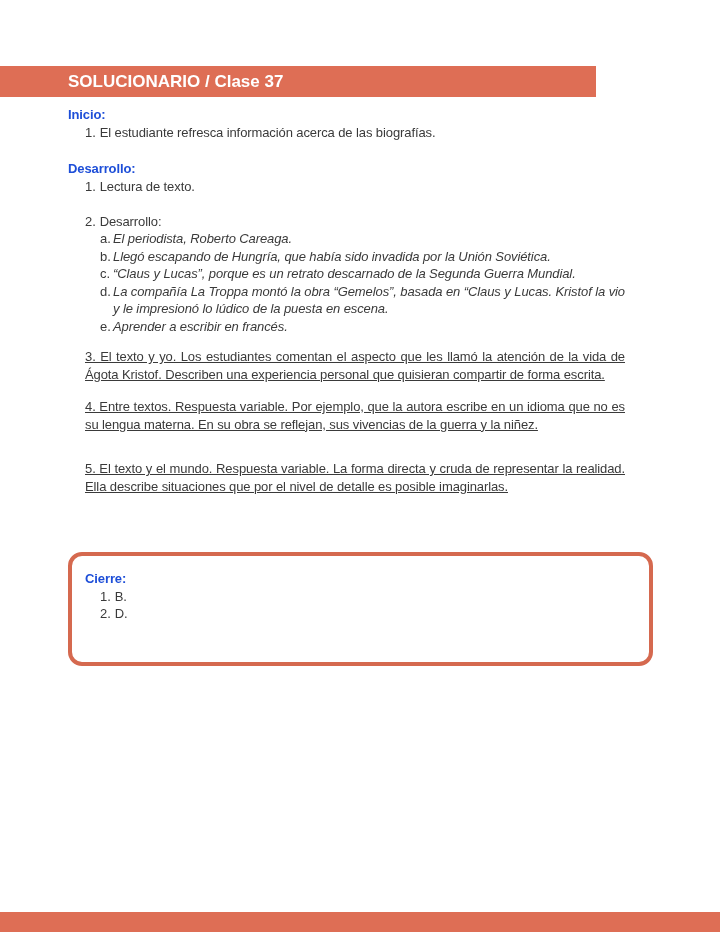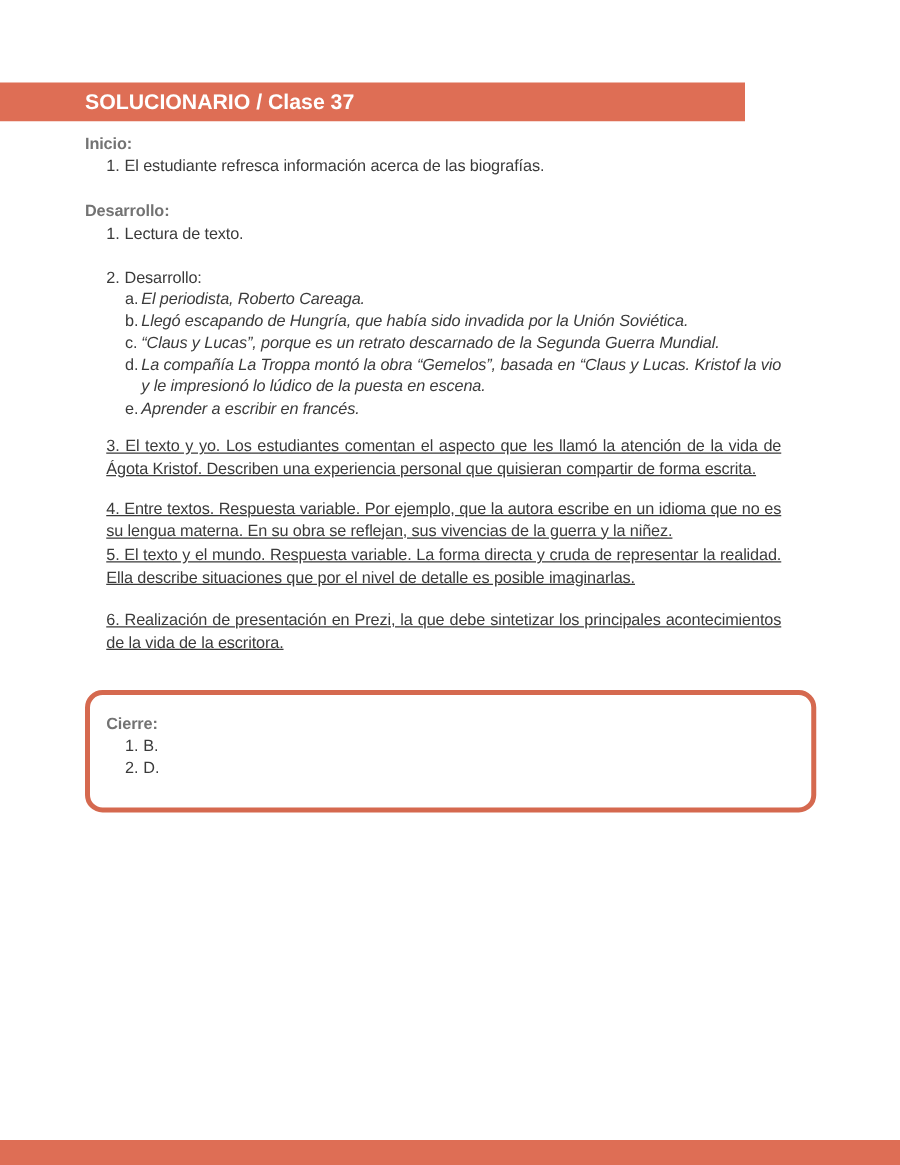--- a/index.html
+++ b/index.html
@@ -19,35 +19,35 @@
     position:absolute;left:0;top:66px;width:596px;height:31px;
     background:var(--accent);
     display:flex;align-items:center;
   }
   .top-bar .title{
     margin-left:68px;color:#ffffff;font-weight:bold;font-size:17px;letter-spacing:0;
   }
   .content{
     position:absolute;left:68px;top:106px;width:557px;
   }
-  .sec-heading{font-weight:bold;color:#737373;}
+  .sec-heading{font-weight:bold;color:#1d4ed8;}
   .num-item{margin-left:17px;}
   .num-m{margin-right:4px;}
   .gap-blank{margin-top:19px;}
   .gap-half{margin-top:17.5px;}
   .sub-item{display:flex;margin-left:32px;}
   .sub-m{width:13px;flex:none;}
   .sub-t{flex:1;text-align:justify;font-style:italic;}
   .para{margin-left:17px;text-align:justify;text-decoration:underline;}
   .para.p3{margin-top:13px;}
   .para.p4{margin-top:15px;}
-  .para.p5{margin-top:2px;}
+  .para.p5{margin-top:27px;}
   .para.p6{margin-top:17px;}
   .cierre-box{
-    position:absolute;left:68px;top:552px;width:585px;height:98px;
+    position:absolute;left:68px;top:552px;width:585px;height:114px;
     border:4px solid var(--box-border);border-radius:14px;
     padding:14px 12px 0 13px;background:#ffffff;
   }
   .cierre-box .num-item{margin-left:15px;}
   .bottom-bar{
     position:absolute;left:0;top:912px;width:720px;height:20px;
     background:var(--accent);
   }
 </style>
 </head>
@@ -90,21 +90,20 @@
     <span class="sub-t">La compañía La Troppa montó la obra “Gemelos”, basada en “Claus y Lucas. Kristof la vio y le impresionó lo lúdico de la puesta en escena.</span>
   </div>
   <div class="sub-item">
     <span class="sub-m">e.</span>
     <span class="sub-t">Aprender a escribir en francés.</span>
   </div>
 
   <div class="para p3">3. El texto y yo. Los estudiantes comentan el aspecto que les llamó la atención de la vida de Ágota Kristof. Describen una experiencia personal que quisieran compartir de forma escrita.</div>
   <div class="para p4">4. Entre textos. Respuesta variable. Por ejemplo, que la autora escribe en un idioma que no es su lengua materna. En su obra se reflejan, sus vivencias de la guerra y la niñez.</div>
   <div class="para p5">5. El texto y el mundo. Respuesta variable. La forma directa y cruda de representar la realidad. Ella describe situaciones que por el nivel de detalle es posible imaginarlas.</div>
-  <div class="para p6">6. Realización de presentación en Prezi, la que debe sintetizar los principales acontecimientos de la vida de la escritora.</div>
 
 </div>
 
 <div class="cierre-box">
   <div class="sec-heading">Cierre:</div>
   <div class="num-item">
     <span class="num-m">1.</span><span>B.</span>
   </div>
   <div class="num-item">
     <span class="num-m">2.</span><span>D.</span>

